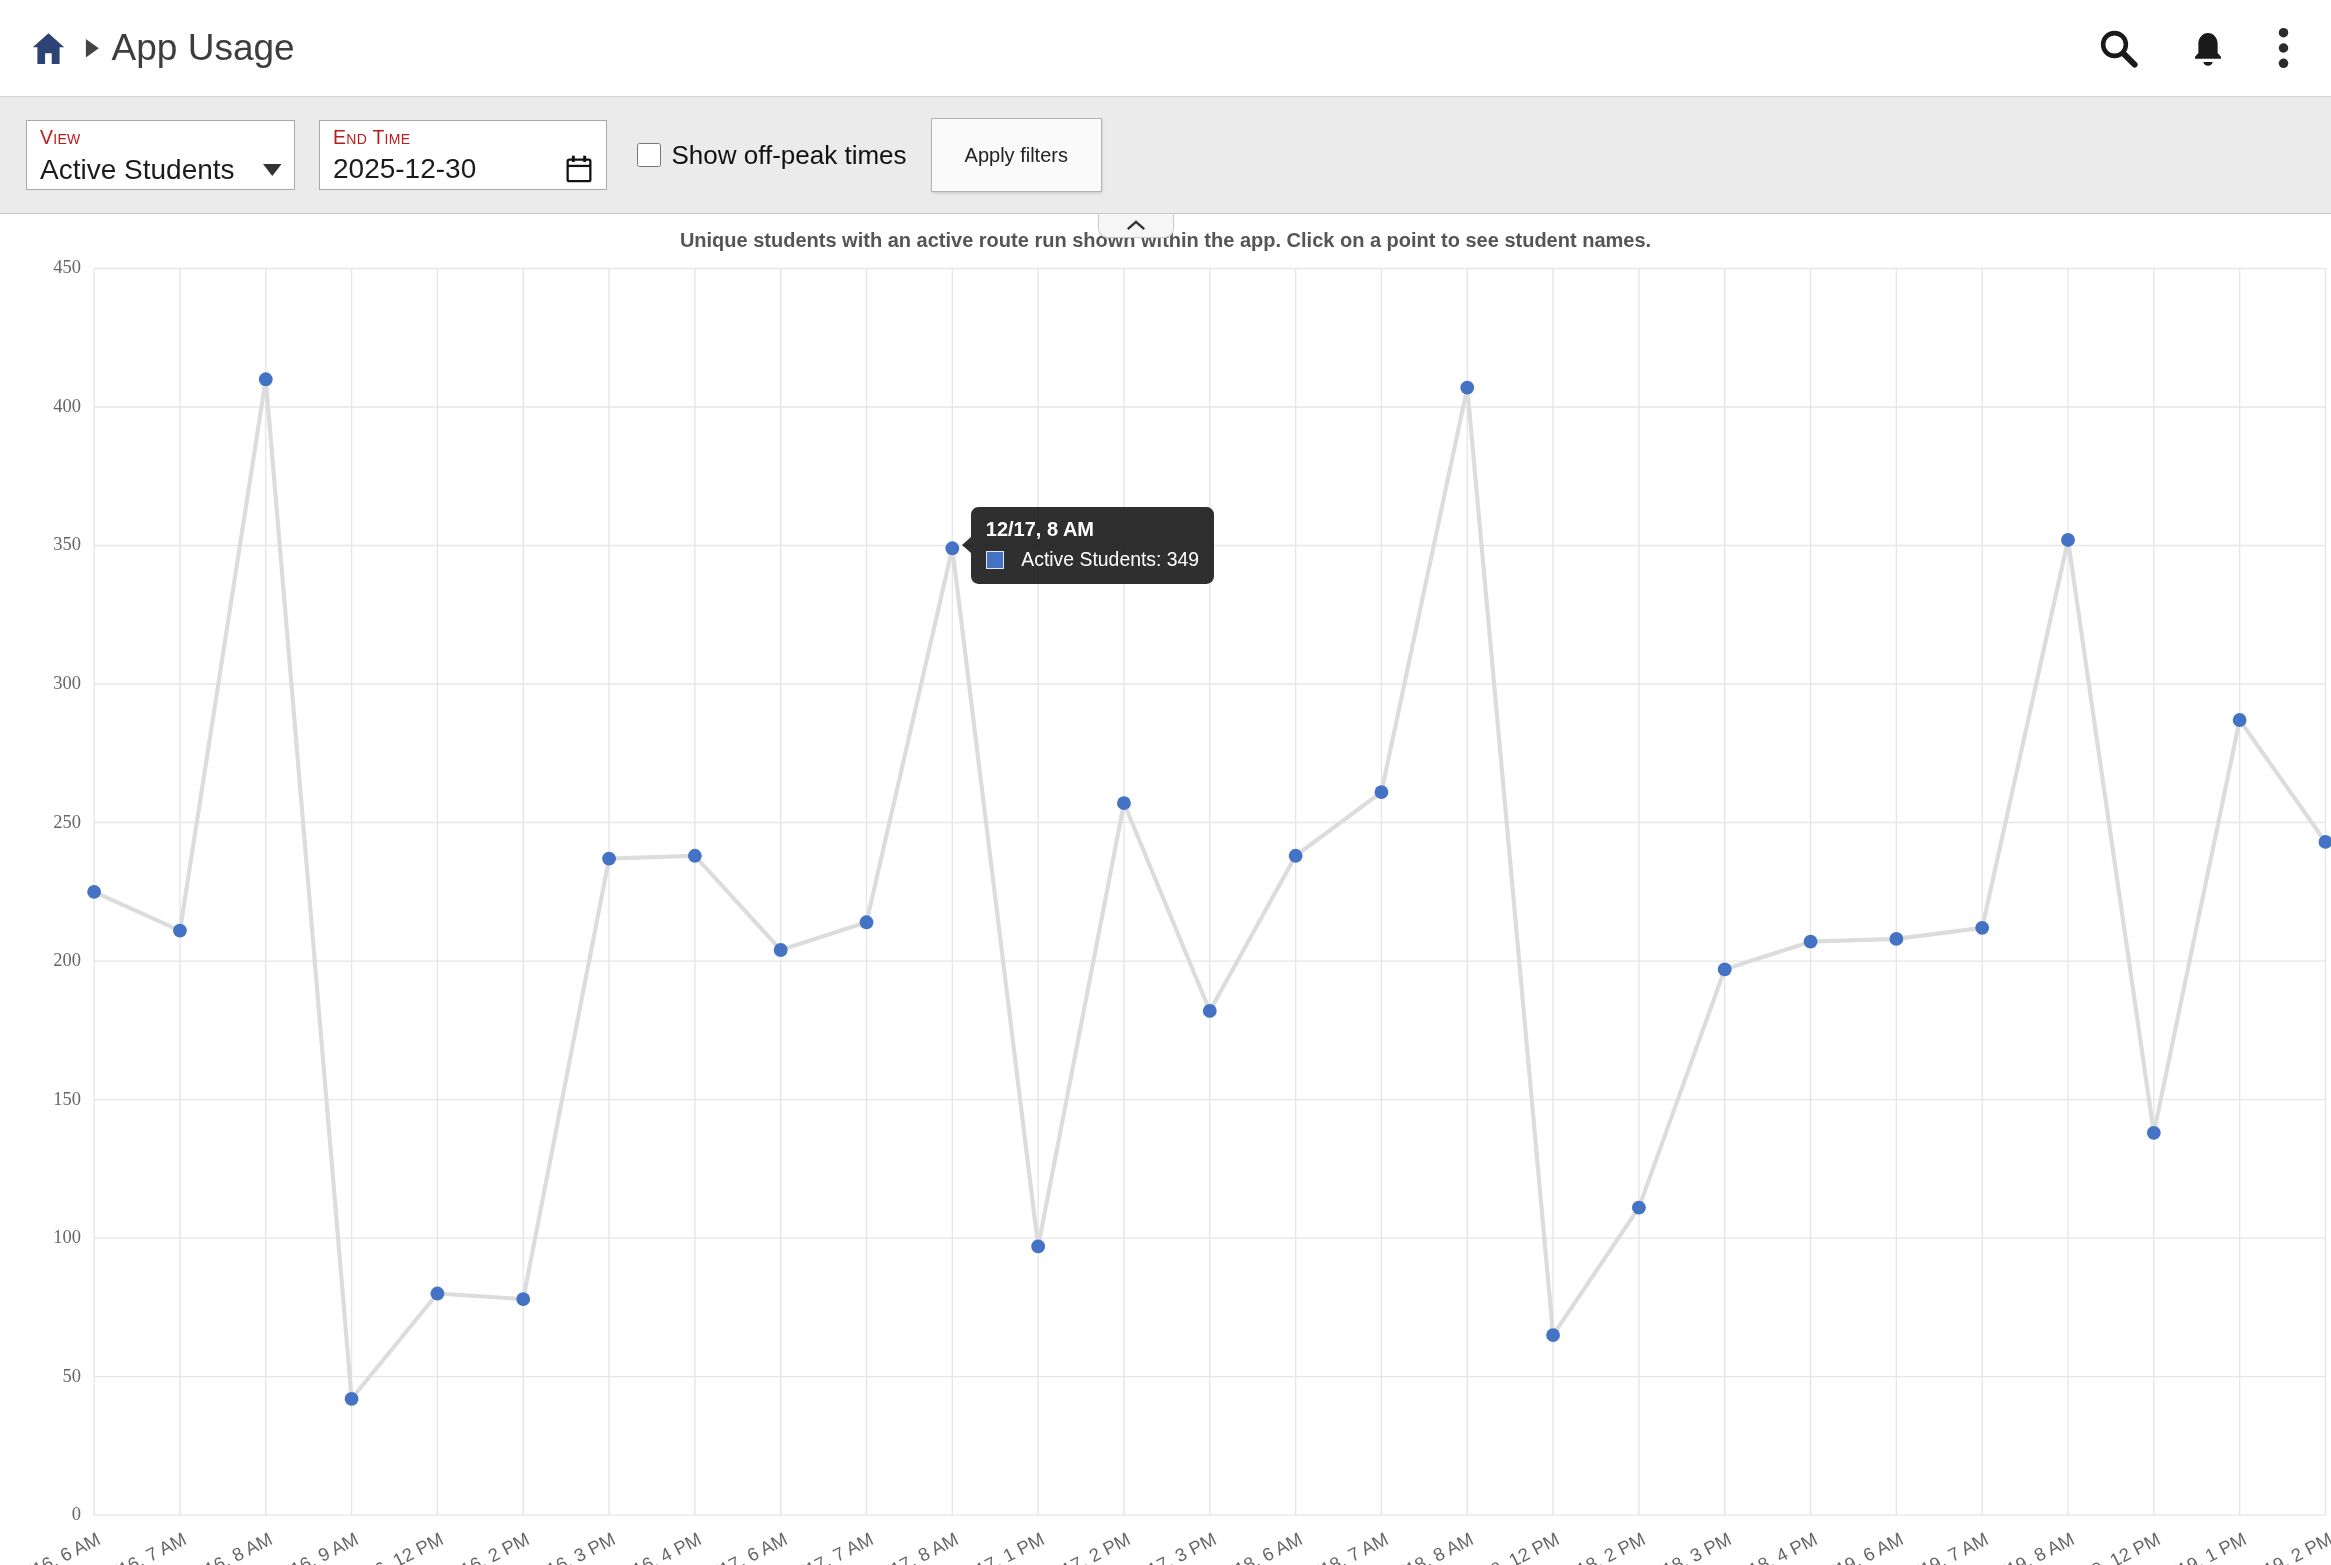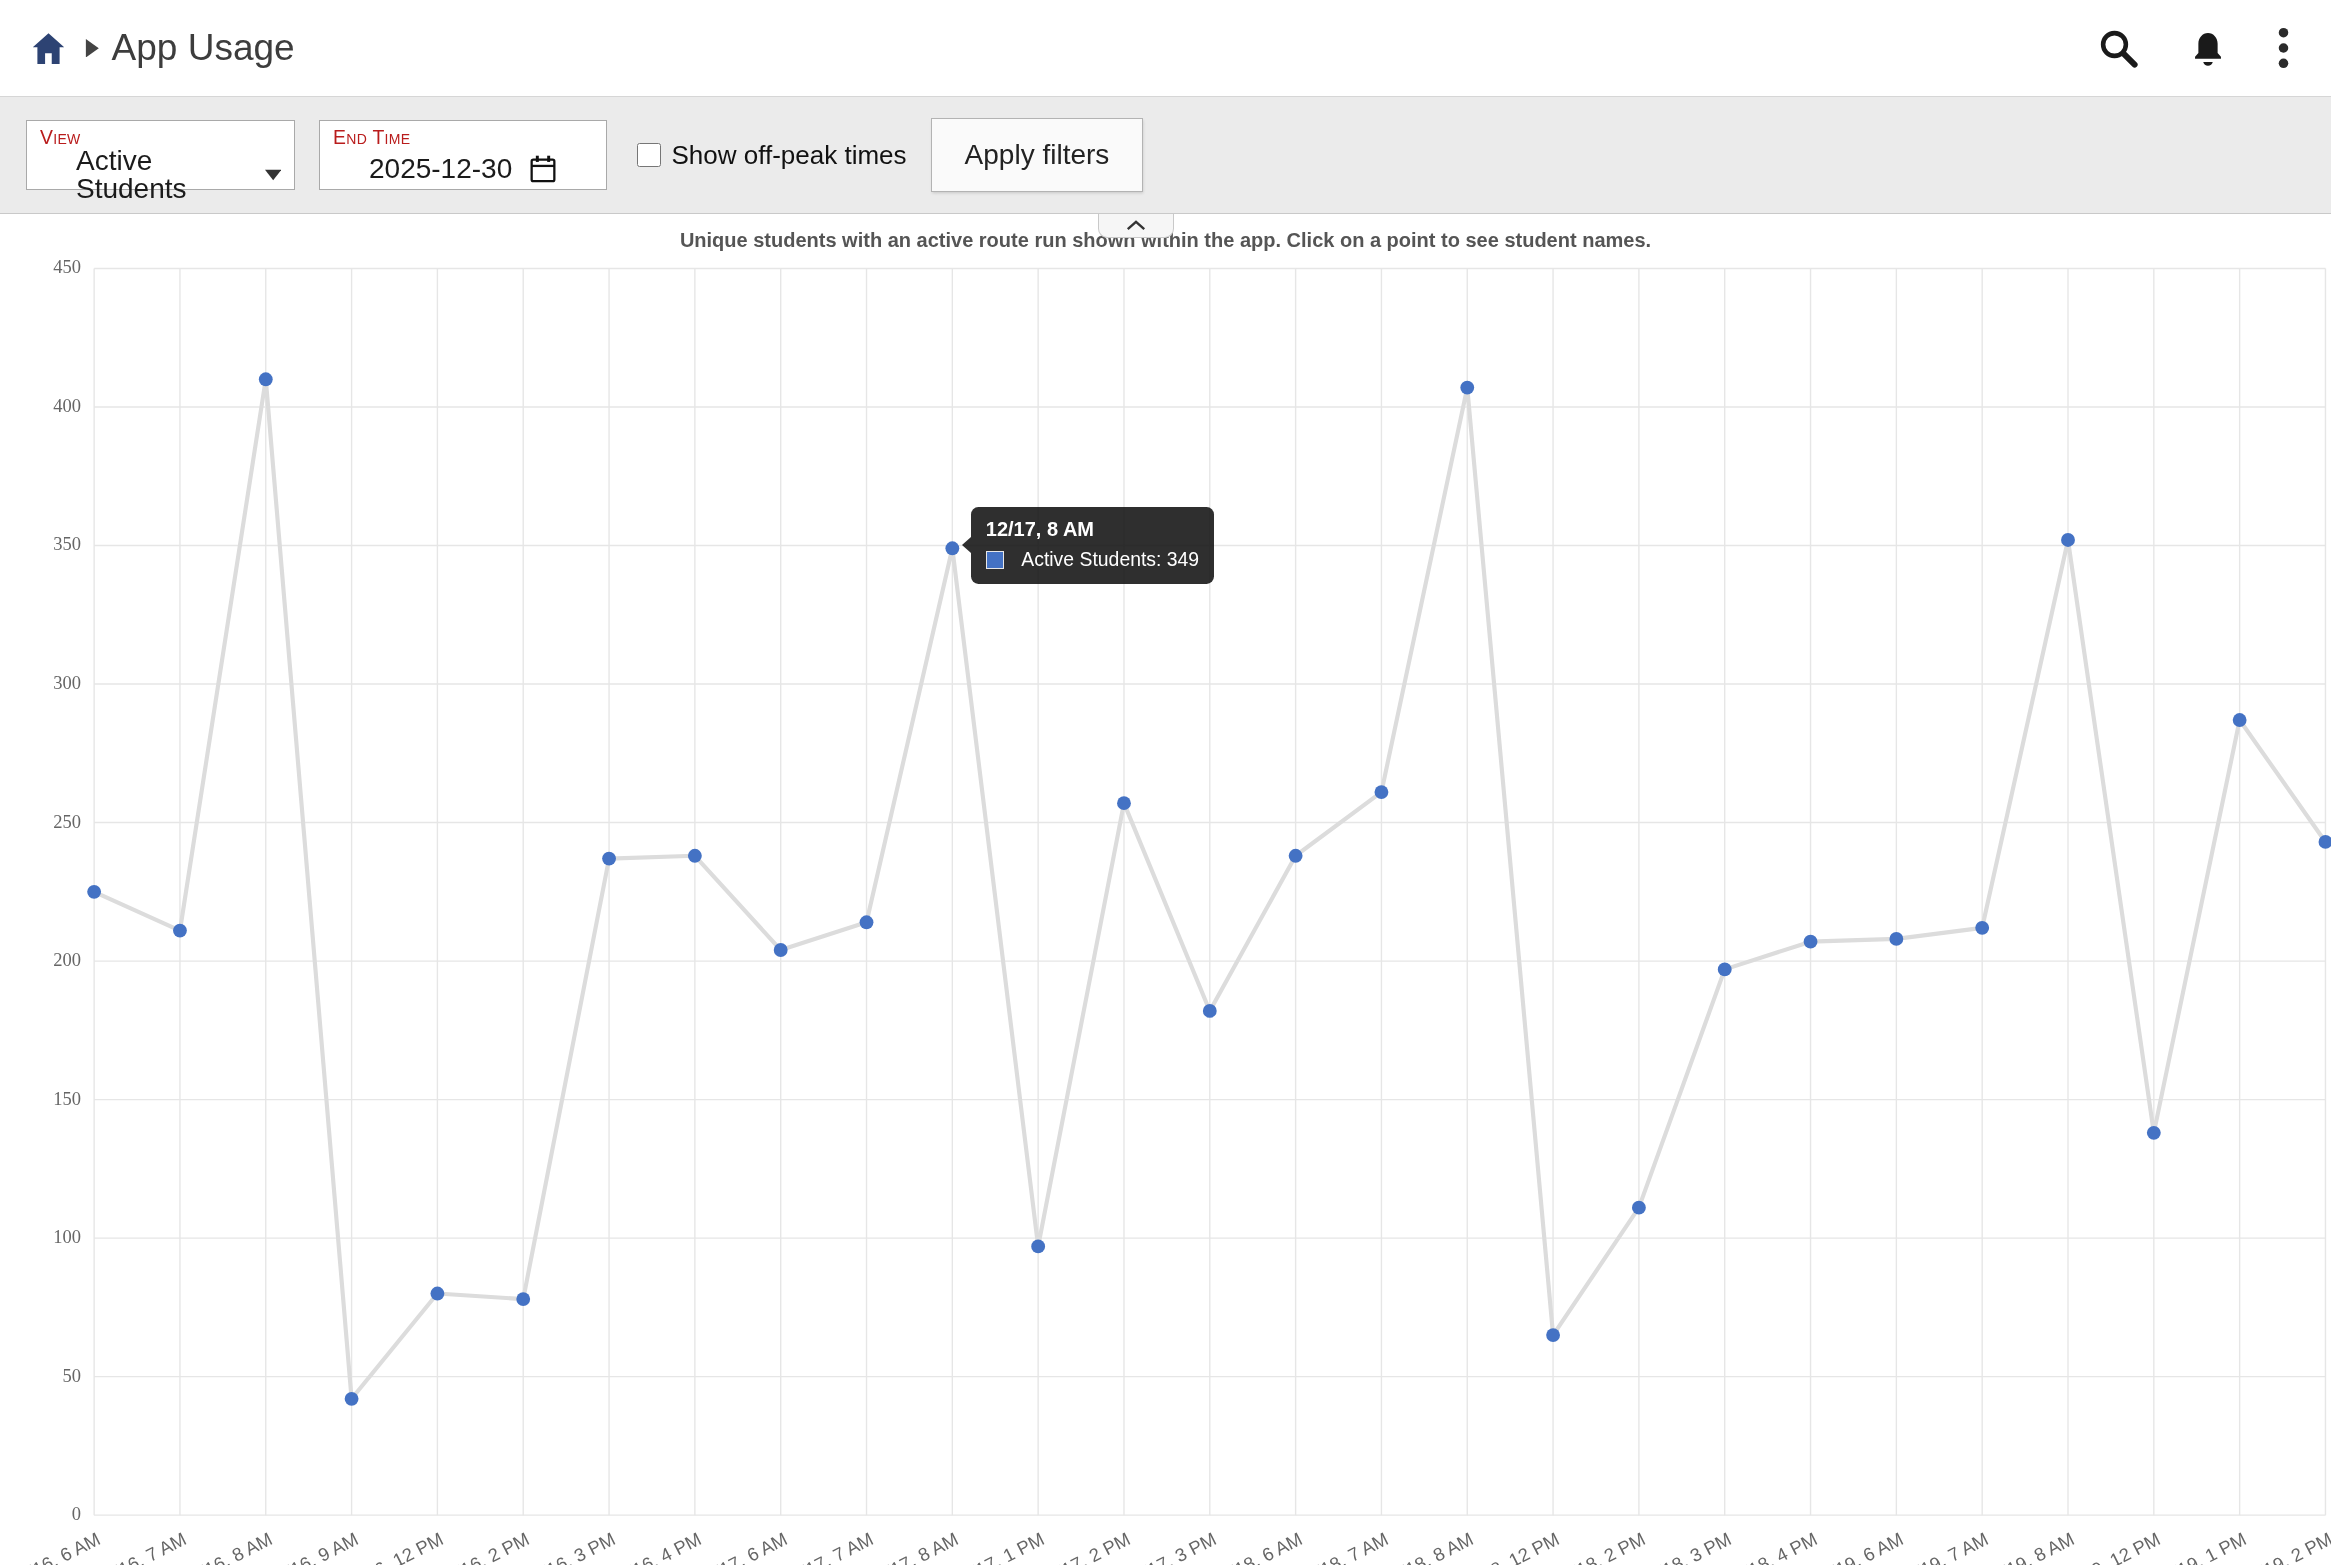--- a/index.html
+++ b/index.html
@@ -15,28 +15,28 @@
   .header-icons { display:flex; align-items:center; gap:48px; padding-right:13px; }
   .hicon { display:flex; align-items:center; justify-content:center; cursor:pointer; }
 
   
   .filter-wrap { position:relative; }
   .filter-bar { background:#ebebeb; border-top:0.9px solid #d6d6d6; border-bottom:0.9px solid #c9c9c9;
     height:118px; display:flex; align-items:center; padding:0 26px; gap:24px; }
   .fbox { background:#fff; border:0.9px solid #a9a9a9; height:70px; padding:6.5px 13px 5.5px;
     display:flex; flex-direction:column; justify-content:space-between; }
   .fbox .flabel { font-variant:small-caps; font-size:19.4px; color:#b91c1c; letter-spacing:0.3px; line-height:1; }
-  .fbox .fvalue-row { display:flex; align-items:center; justify-content:flex-start; gap:16.6px;margin-left:36px; }
+  .fbox .fvalue-row { display:flex; align-items:center; justify-content:space-between; gap:16.6px; }
   .fbox .fvalue { font-size:28px; color:#1b1b1b; line-height:1; }
   .fbox.view-box { width:269px; cursor:pointer; }
   .fbox.date-box { width:288px; cursor:text; }
   .offpeak { display:flex; align-items:center; gap:11px; margin-left:5.5px; }
   .offpeak input { width:24px; height:24px; cursor:pointer; accent-color:#4472c4; }
   .offpeak label { font-size:26px; color:#111; cursor:pointer; }
-  .apply-btn { height:74px; padding:0 33px; font-size:28px; color:#222;
+  .apply-btn { height:74px; padding:0 33px; font-size:20px; color:#222;
     background:#fafafa; border:0.9px solid #b3b3b3; box-shadow:0.9px 1.8px 2.8px rgba(0,0,0,.15);
     cursor:pointer; font-family:"Liberation Sans", sans-serif; }
   .collapse-tab { position:absolute; left:1098px; top:118px; width:76px; height:24px;
     background:#f6f6f6; border:0.9px solid #c9c9c9; border-top:none; border-radius:0 0 9.2px 9.2px;
     display:flex; align-items:center; justify-content:center; cursor:pointer; z-index:5; }
 
   
   .chart-area { position:relative; height:1351px; width:2331px;border-radius:15px; }
   .chart-title { position:absolute; top:14.8px; left:0; width:100%; text-align:center;
     font-size:20px; font-weight:bold; color:#555; }

